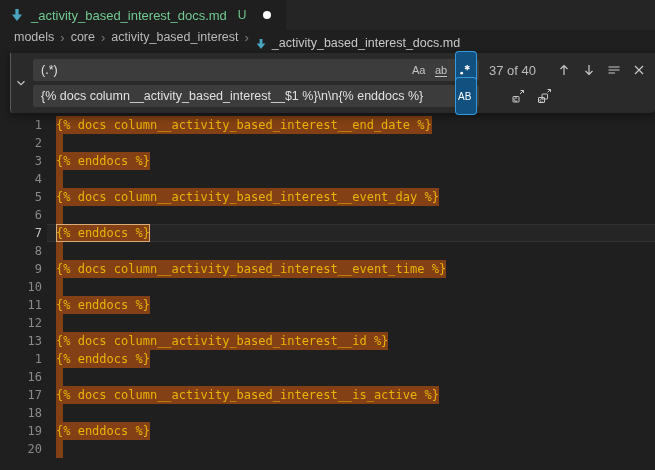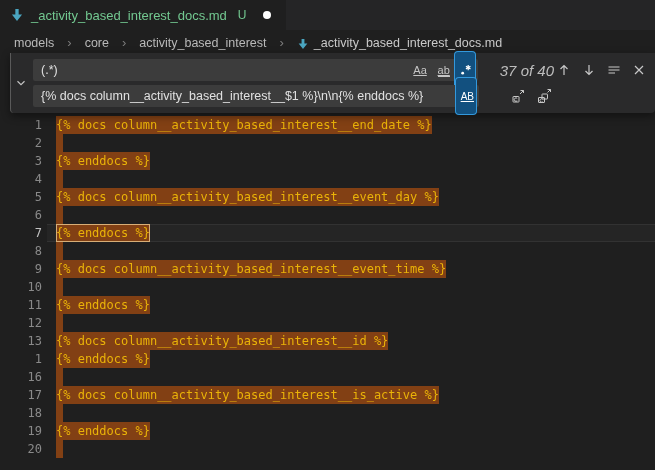--- a/index.html
+++ b/index.html
@@ -9,45 +9,45 @@
   
   .tabbar { position:absolute; top:0; left:0; width:655px; height:30px; background:#252526; display:flex; }
   .tab { width:286px; height:30px; background:#1f1f1f; display:flex; align-items:center; padding:0 10px; gap:7px; }
   .tab .file-icon { width:14px; height:14px; color:#4aa5c0; flex:0 0 auto; }
   .tab .tab-label { color:#73c991; font-size:13px; white-space:nowrap; }
   .tab .git-badge { color:#73c991; font-size:12px; margin-left:4px; }
   .tab .dirty-dot { width:8px; height:8px; border-radius:50%; background:#ffffff; margin-left:9px; flex:0 0 auto; }
 
   
   .breadcrumbs { position:absolute; top:30px; left:0; width:655px; height:25px; background:#1f1f1f;
-                 display:flex; align-items:center; padding-left:14px; font-size:12.5px; color:#b9b9b9;gap:7px; }
+                 display:flex; padding-left:14px; font-size:12.5px; color:#b9b9b9; }
   .breadcrumbs .sep { color:#7d7d7d; margin:0 6px; font-size:13px; }
   .breadcrumbs .crumb { white-space:nowrap; }
   .breadcrumbs .file-icon { width:12px; height:12px; color:#4aa5c0; margin-right:5px; position:relative; top:1px; }
   .breadcrumbs .crumb-file { color:#c9c9c9; display:flex; align-items:center; }
 
   
   .find-widget { position:absolute; left:10px; top:53px; width:645px; height:60px; background:#2a2a2b;
                  border-left:1px solid #5a5a5a; border-radius:0 0 4px 4px; z-index:20;
                  box-shadow:0 3px 8px rgba(0,0,0,0.45); }
   .toggle-replace-btn { position:absolute; left:0px; top:21px; width:20px; height:18px; color:#c5c5c5;
                         display:flex; align-items:center; justify-content:center; cursor:pointer; }
   .fw-row { position:absolute; left:22px; right:4px; height:22px; display:flex; align-items:center; }
   .fw-row.find { top:6px; }
   .fw-row.replace { top:32px;gap:22px; }
   .input-wrap { width:446px; height:22px; background:#3c3c3c; border-radius:2px;
                 display:flex; align-items:center; padding:0 3px 0 8px; }
   .input-wrap input { flex:1; min-width:0; background:transparent; border:none; outline:none;
                       color:#e0e0e0; font-family:"Liberation Sans", sans-serif; font-size:12.5px; }
   .toggles { display:flex; gap:3px; flex:0 0 auto; }
   .toggle { min-width:20px; height:36px; padding:0 2px; border-radius:3px; color:#c5c5c5;
-            display:flex; align-items:center; justify-content:flex-end; font-size:11px; cursor:pointer;text-decoration:underline; }
+            display:flex; align-items:center; justify-content:flex-start; font-size:11px; cursor:pointer; }
   .toggle.active { background:#12507f; box-shadow:0 0 0 1px #3399dd; color:#ffffff; }
   .toggle .ww { border-bottom:1px solid #c5c5c5; padding-bottom:0px; }
-  .match-count { margin-left:22px; color:#bdbdbd; font-size:15px; white-space:nowrap;font-style:italic; }
+  .match-count { margin-left:10px; color:#bdbdbd; font-size:13px; white-space:nowrap; }
   .nav-icons { margin-left:auto; display:flex; gap:5px; padding-right:2px; }
   .icon-btn { width:20px; height:20px; color:#c8c8c8; display:flex; align-items:center; justify-content:center;
               border-radius:3px; cursor:pointer; }
   .replace-actions { margin-left:8px; display:flex; gap:6px; }
 
   
   .editor { position:absolute; top:55px; left:0; width:655px; height:415px; background:#1f1f1f; overflow:hidden; }
   .code-area { position:absolute; top:61px; left:0; right:0;
                font-family:"DejaVu Sans Mono", monospace; font-size:12px; line-height:18px; }
   .row { display:flex; height:18px; }

